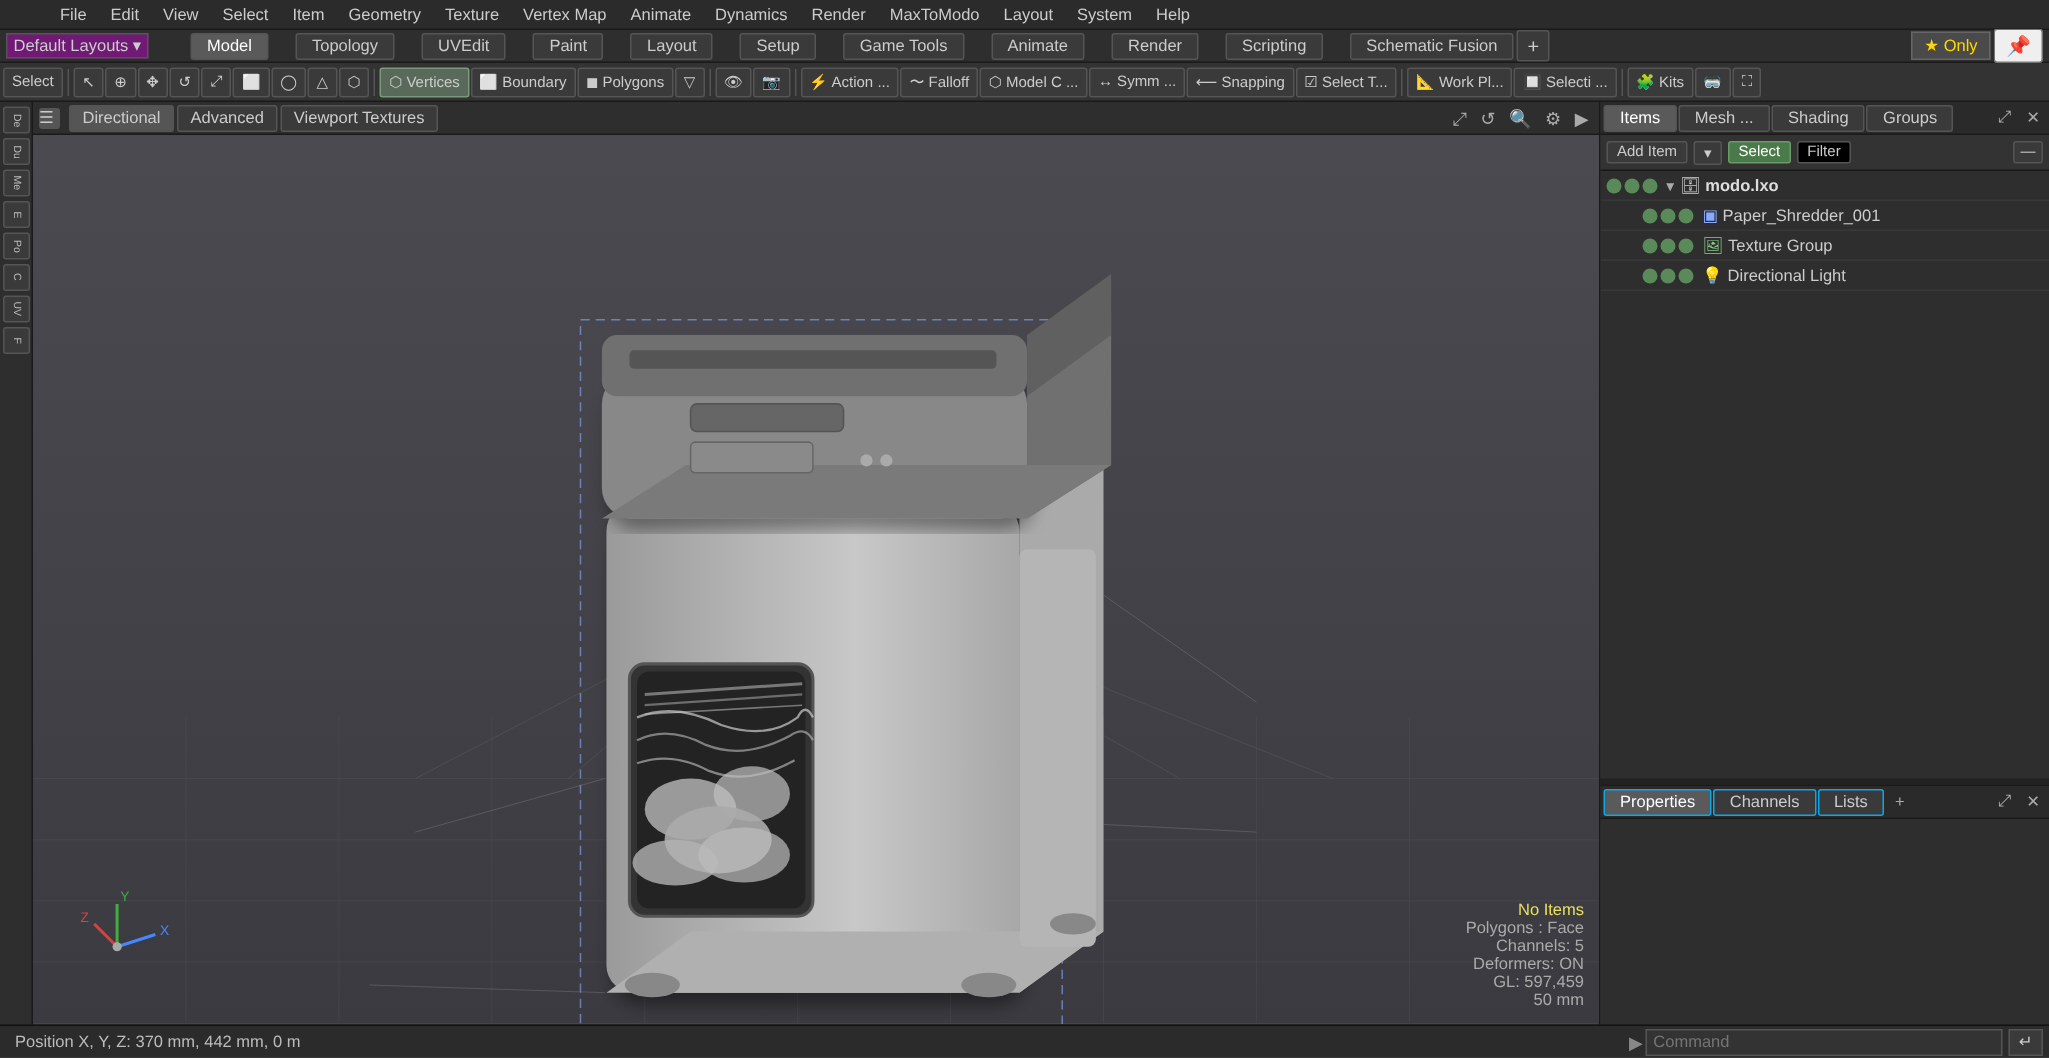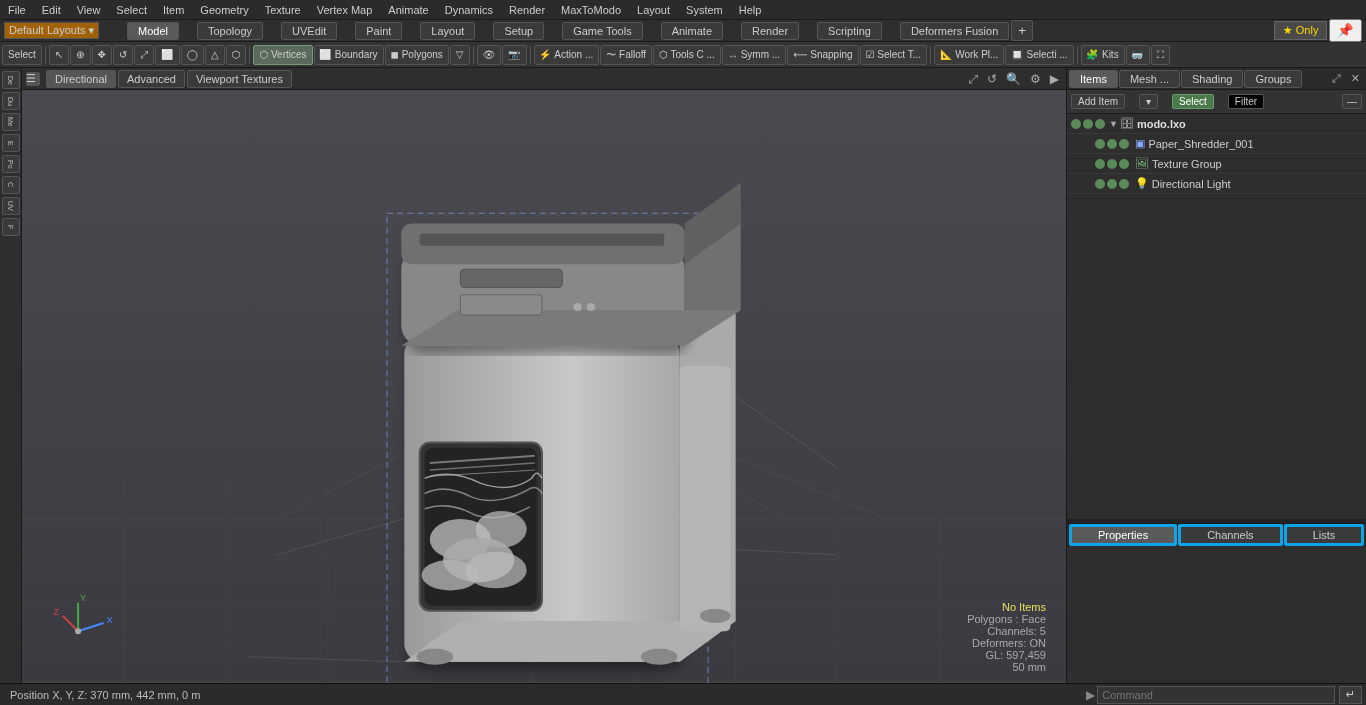--- a/index.html
+++ b/index.html
@@ -14,41 +14,42 @@
       user-select: none;
     }
 
     
     #menu-bar {
       height: 20px;
       background: #2b2b2b;
       display: flex;
       align-items: center;
       border-bottom: 1px solid #1a1a1a;
+      padding-left: 32px;
     }
     .menu-item {
       padding: 2px 8px;
       color: #ccc;
       font-size: 11px;
       cursor: pointer;
       white-space: nowrap;
     }
 
     
     #layout-bar {
       height: 22px;
       background: #2e2e2e;
       display: flex;
       align-items: center;
       border-bottom: 1px solid #1a1a1a;
       padding: 0 4px;
       gap: 2px;
     }
     .layout-select {
-      background: #a16207;
+      background: #701a75;
       border: 1px solid #555;
       color: #ccc;
       font-size: 11px;
       padding: 1px 4px;
       cursor: pointer;
     }
     .mode-tab {
       padding: 2px 10px;
       background: #3a3a3a;
       border: 1px solid #555;
@@ -207,21 +208,21 @@
     .grid-canvas {
       position: absolute;
       top: 0; left: 0;
       width: 100%; height: 100%;
     }
 
     
     #viewport-status {
       position: absolute;
       bottom: 10px;
-      right: 20px;
+      right: 10px;
       text-align: right;
       font-size: 11px;
       color: #aaa;
       pointer-events: none;
     }
     #viewport-status .no-items { color: #e8e060; }
 
     
     #right-panel {
       width: 300px;
@@ -263,21 +264,21 @@
       font-size: 11px;
     }
 
     
     #items-header {
       height: 24px;
       background: #333;
       display: flex;
       align-items: center;
       padding: 0 4px;
-      gap: 14px;
+      gap: 4px;
       border-bottom: 1px solid #1a1a1a;
     }
     .items-add-btn {
       background: #3a3a3a;
       border: 1px solid #555;
       border-radius: 2px;
       color: #ccc;
       font-size: 10px;
       padding: 1px 6px;
       cursor: pointer;
@@ -359,23 +360,23 @@
     }
     #bottom-tabs {
       height: 22px;
       background: #2a2a2a;
       display: flex;
       align-items: center;
       padding: 0 2px;
       border-bottom: 1px solid #1a1a1a;
     }
     .bottom-tab {
-      padding: 2px 26px;
-      background: #3a3a3a;
-      border: 3px solid #0ea5e9;
+      padding: 2px 10px;
+      background: #3a3a3a;
+      border: 1px solid #0ea5e9;
       border-radius: 2px;
       color: #ccc;
       font-size: 11px;
       cursor: pointer;
       margin-right: 1px;
     }
     .bottom-tab.active { background: #5a5a5a; color: #fff; }
     .bottom-tab-plus {
       padding: 2px 6px;
       color: #aaa;
@@ -443,21 +444,21 @@
   <button class="mode-tab active">Model</button>
   <button class="mode-tab">Topology</button>
   <button class="mode-tab">UVEdit</button>
   <button class="mode-tab">Paint</button>
   <button class="mode-tab">Layout</button>
   <button class="mode-tab">Setup</button>
   <button class="mode-tab">Game Tools</button>
   <button class="mode-tab">Animate</button>
   <button class="mode-tab">Render</button>
   <button class="mode-tab">Scripting</button>
-  <button class="mode-tab">Deformers Fusion</button>
+  <button class="mode-tab">Schematic Fusion</button>
   <button class="mode-tab-plus">+</button>
   <div class="spacer"></div>
   <button class="only-btn">★  Only</button>
   <button class="pin-btn">📌</button>
 </div>
 
 <div id="tool-bar">
   <button class="tool-btn">Select</button>
   <div class="tool-separator"></div>
   <button class="tool-btn">↖</button>
@@ -473,21 +474,21 @@
   <button class="tool-btn active">⬡ Vertices</button>
   <button class="tool-btn">⬜ Boundary</button>
   <button class="tool-btn">◼ Polygons</button>
   <button class="tool-btn">▽</button>
   <div class="tool-separator"></div>
   <button class="tool-btn">👁</button>
   <button class="tool-btn">📷</button>
   <div class="tool-separator"></div>
   <button class="tool-btn">⚡ Action ...</button>
   <button class="tool-btn">〜 Falloff</button>
-  <button class="tool-btn">⬡ Tools C ...</button>
+  <button class="tool-btn">⬡ Model C ...</button>
   <button class="tool-btn">↔ Symm ...</button>
   <button class="tool-btn">⟵ Snapping</button>
   <button class="tool-btn">☑ Select T...</button>
   <div class="tool-separator"></div>
   <button class="tool-btn">📐 Work Pl...</button>
   <button class="tool-btn">🔲 Selecti ...</button>
   <div class="tool-separator"></div>
   <button class="tool-btn">🧩 Kits</button>
   <button class="tool-btn">🥽</button>
   <button class="tool-btn">⛶</button>

